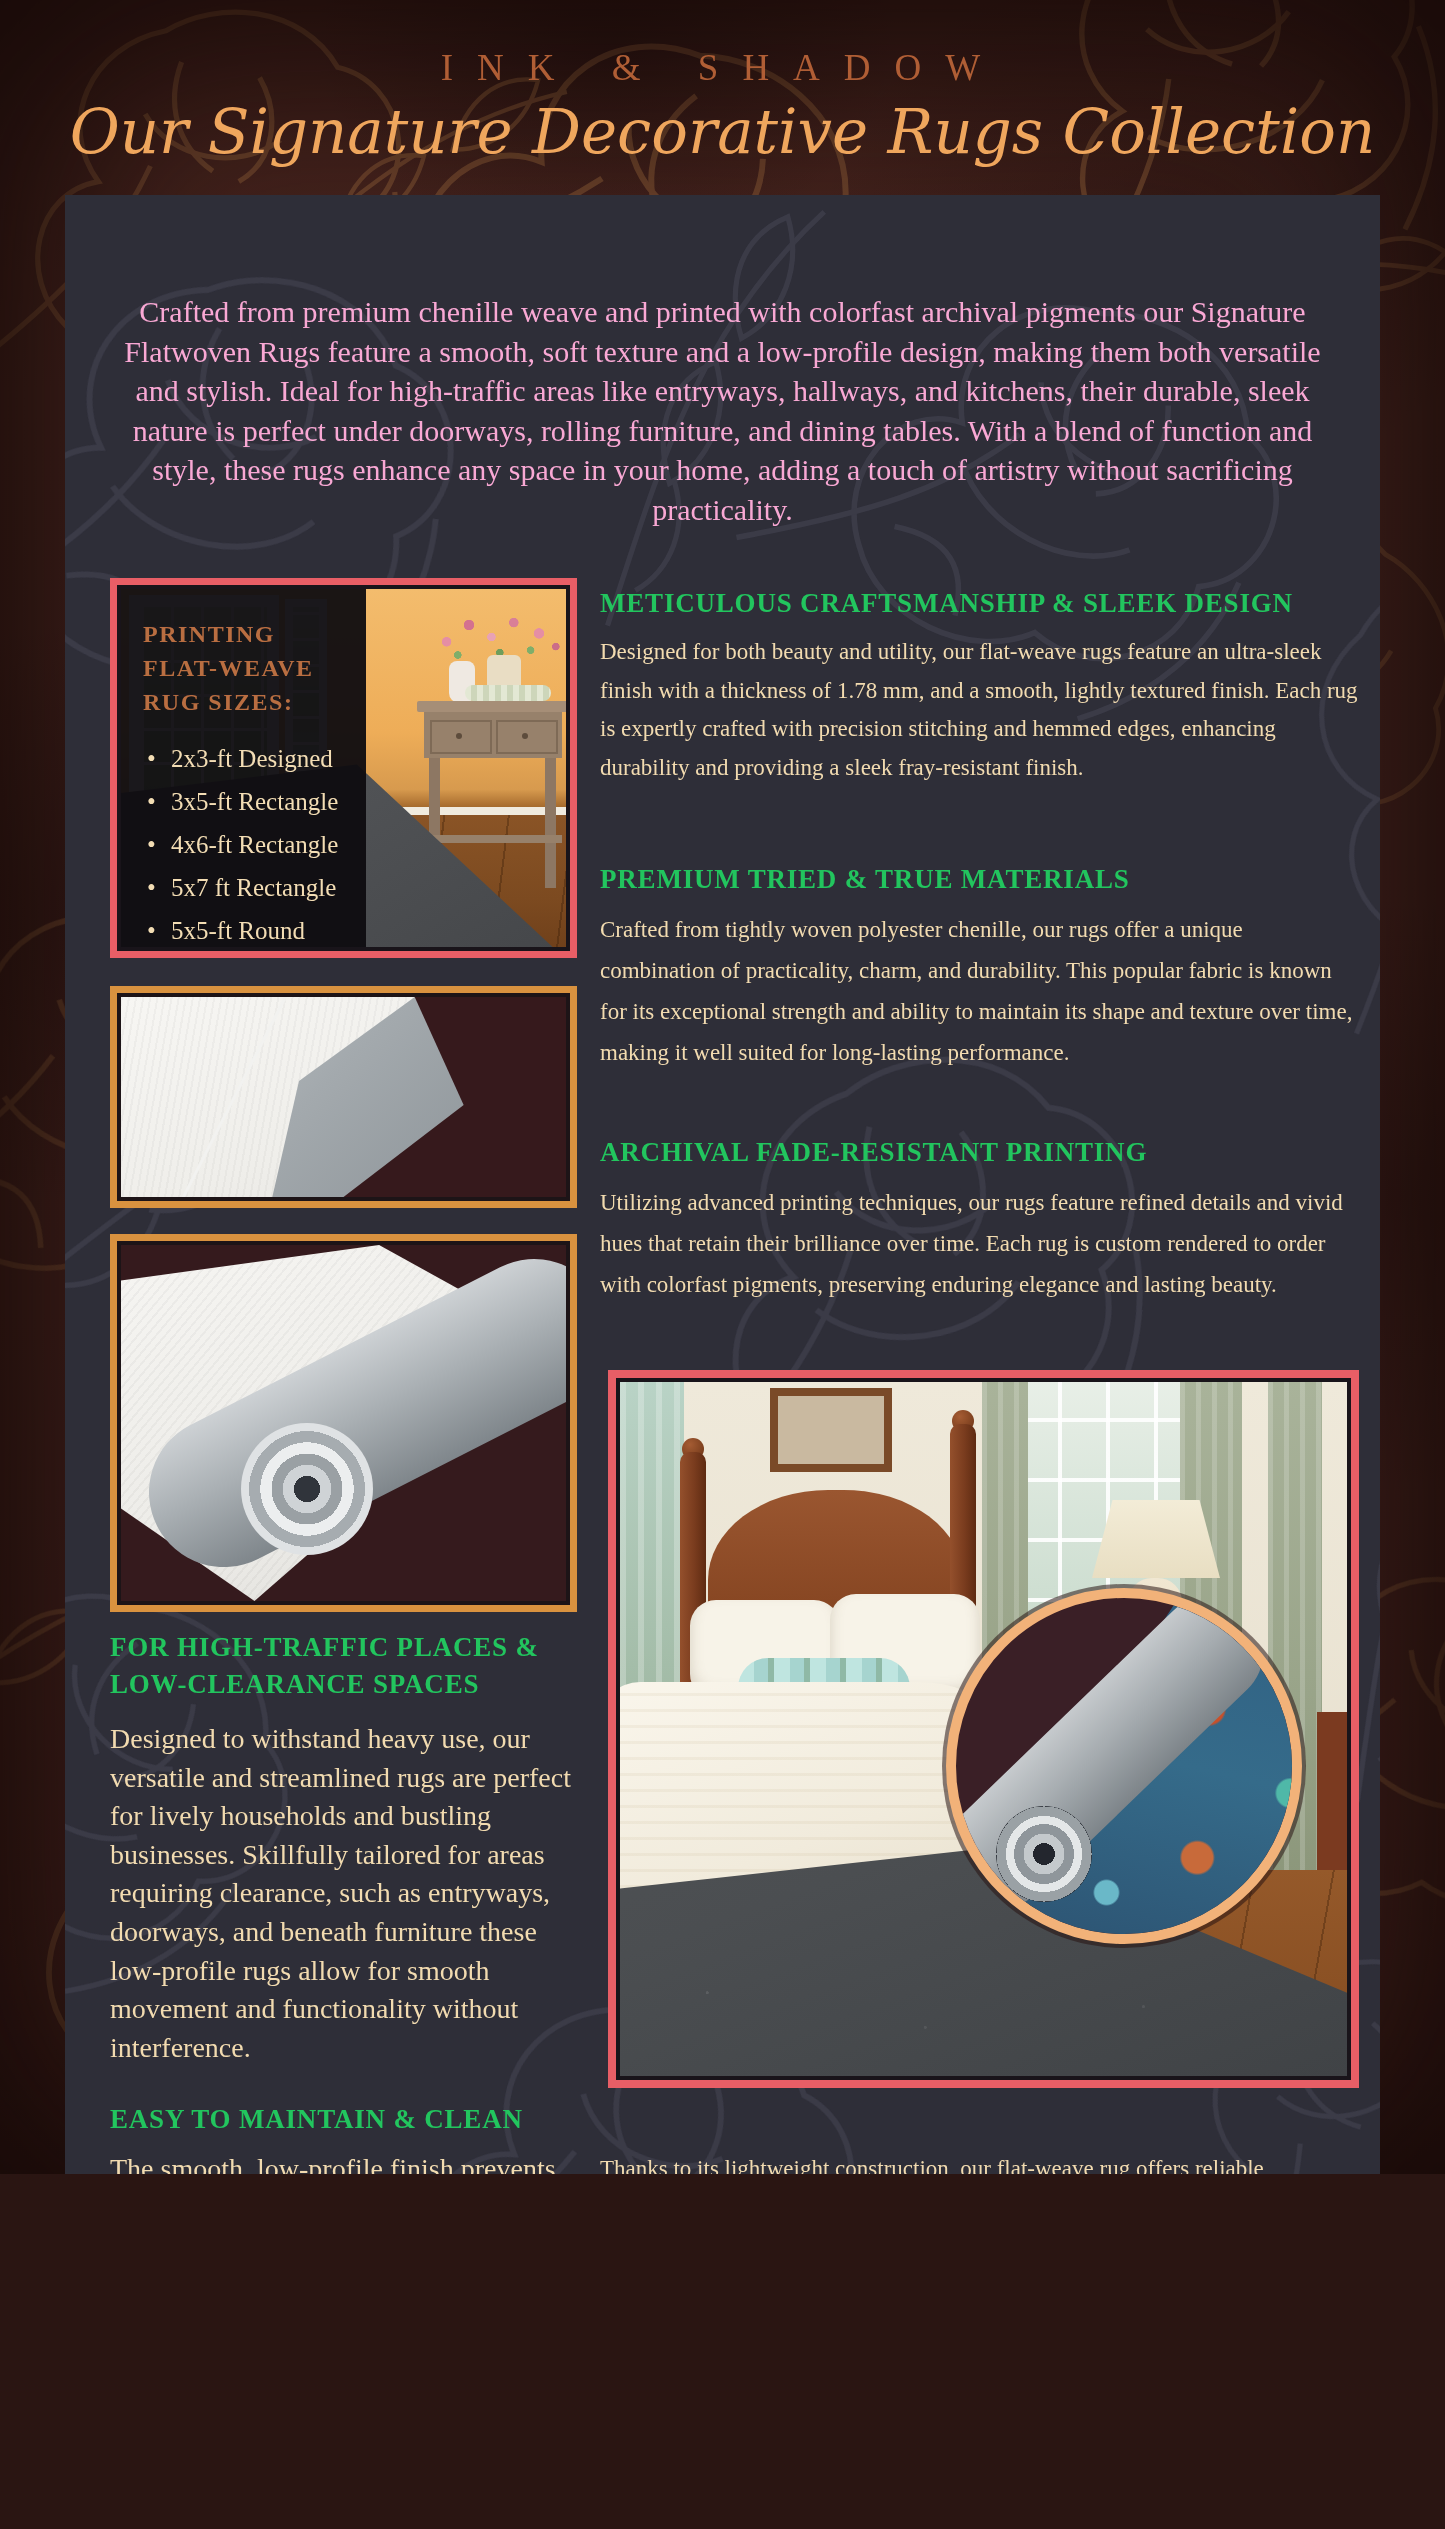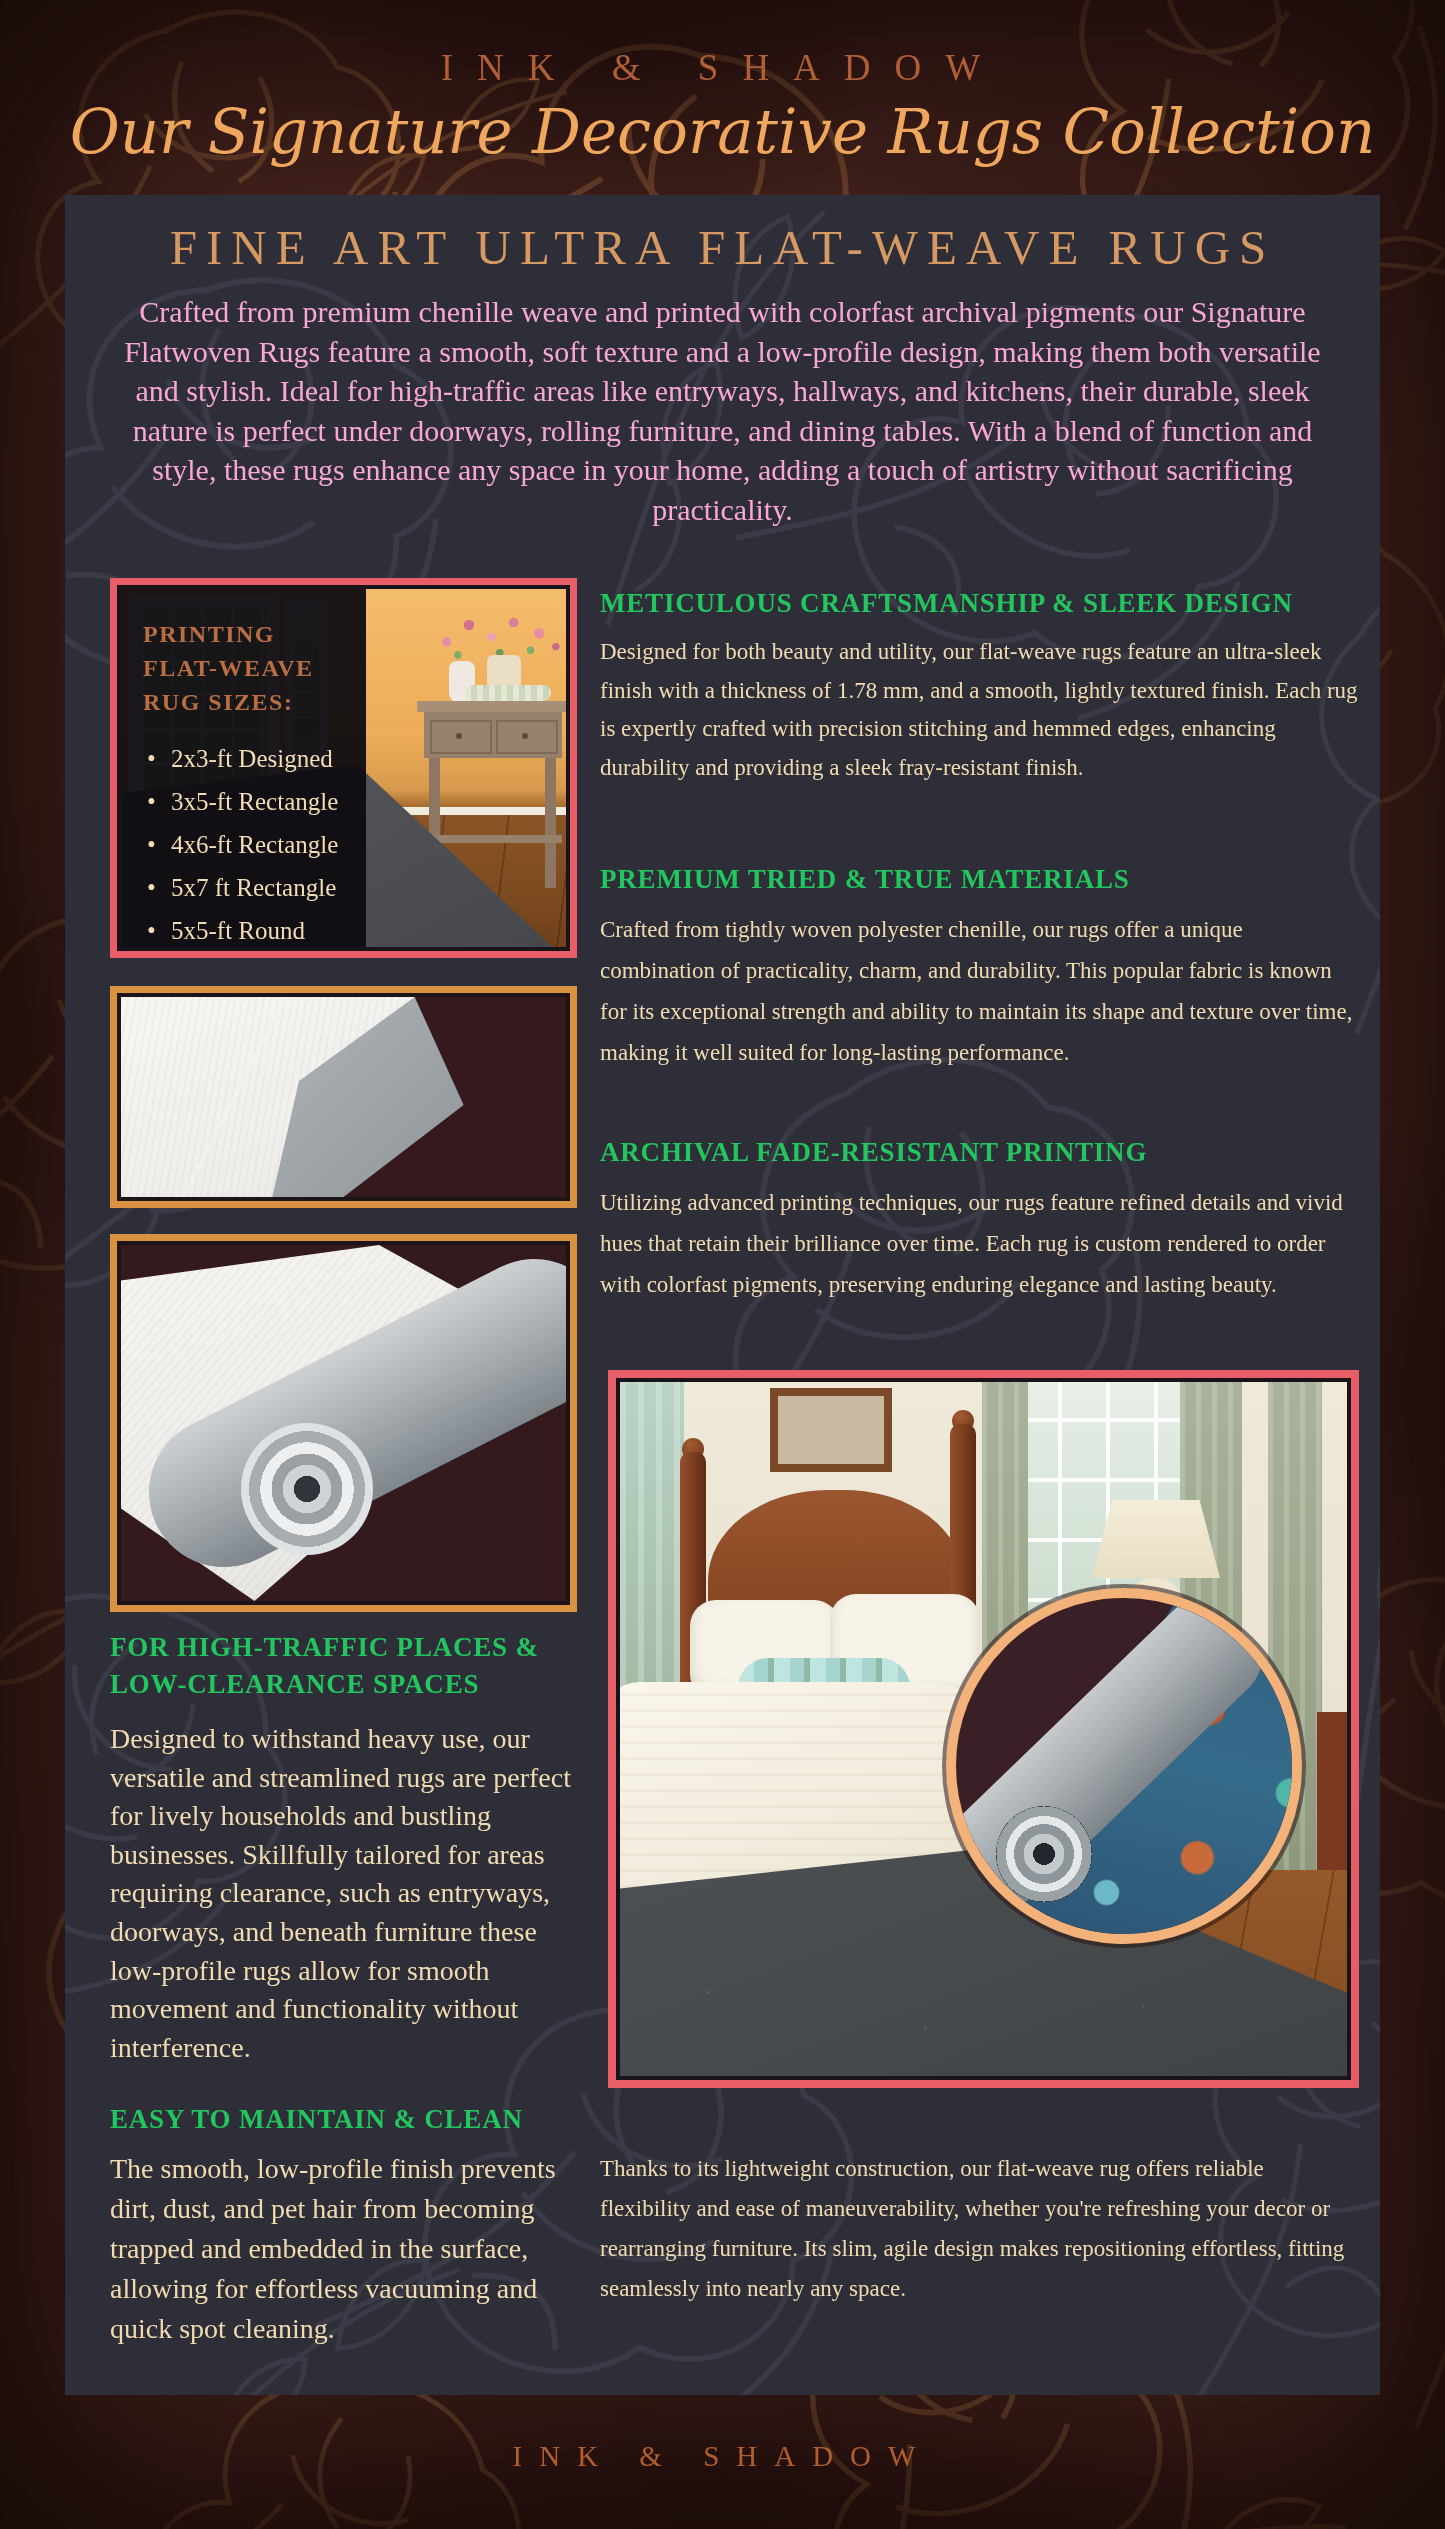--- a/index.html
+++ b/index.html
@@ -1,16 +1,16 @@
 <!DOCTYPE html>
 <html><head>
 <meta charset="utf-8">
 <style>
   html,body{margin:0;padding:0;background:#2a1512;}
-  .page{position:relative;width:1445px;height:2529px;overflow:hidden;
+  .page{position:relative;width:1445px;height:2174px;overflow:hidden;
         background:#46241e;font-family:"Liberation Serif",serif;text-decoration:underline;}
   
   .bg-shade{position:absolute;inset:0;z-index:0;
     background:
       radial-gradient(420px 300px at 42% 2%, rgba(20,8,8,.38), transparent 70%),
       radial-gradient(520px 380px at 82% 10%, rgba(22,9,8,.32), transparent 70%),
       radial-gradient(500px 420px at 6% 42%, rgba(20,8,8,.30), transparent 70%),
       radial-gradient(560px 430px at 97% 55%, rgba(20,8,8,.30), transparent 70%),
       radial-gradient(700px 420px at 50% 99%, rgba(18,7,7,.35), transparent 75%),
       linear-gradient(180deg,#40201b 0%,#4a2720 18%,#48251f 60%,#3f1f1a 100%);}
@@ -267,21 +267,20 @@
         <use href="#vine" transform="translate(60,700) scale(2.8) rotate(18)"></use>
         <use href="#peony" transform="translate(600,900) scale(3.0) rotate(-8)"></use>
         <use href="#peony" transform="translate(-40,1300) scale(2.7) rotate(36)"></use>
         <use href="#vine" transform="translate(1100,1250) scale(2.7) rotate(-26)"></use>
         <use href="#peony" transform="translate(400,1750) scale(2.9) rotate(14)"></use>
         <use href="#peony" transform="translate(1050,1850) scale(2.6) rotate(-20)"></use>
         <use href="#vine" transform="translate(80,1980) scale(2.5) rotate(8)"></use>
       </g>
     </svg>
 
-    <div class="hero-title">FINE ART ULTRA FLAT-WEAVE RUGS</div>
     <div class="hero-intro">Crafted from premium chenille weave and printed with colorfast archival pigments our Signature Flatwoven Rugs feature a smooth, soft texture and a low-profile design, making them both versatile and stylish. Ideal for high-traffic areas like entryways, hallways, and kitchens, their durable, sleek nature is perfect under doorways, rolling furniture, and dining tables. With a blend of function and style, these rugs enhance any space in your home, adding a touch of artistry without sacrificing practicality.</div>
 
     <div class="frame-pink" style="left:45px;top:383px;width:453px;height:366px;">
       <div class="frame-inner">
         <div class="sc-entry">
           <div class="door">
             <div class="door-pane"></div>
           </div>
           <div class="sidelight">
             <div class="sidelight-pane"></div>

